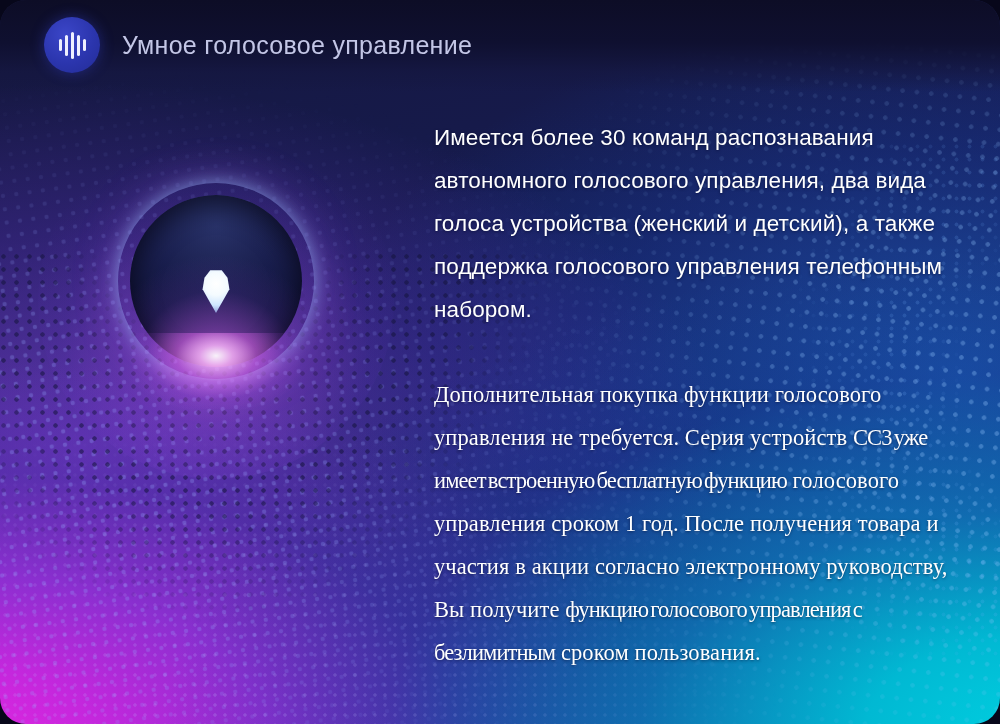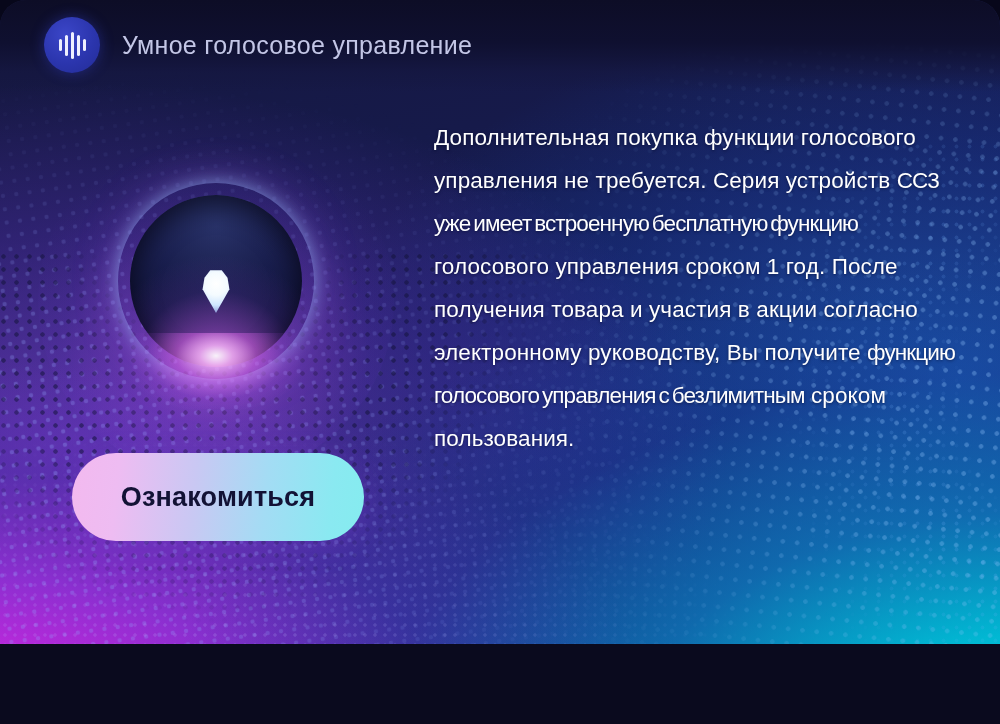--- a/index.html
+++ b/index.html
@@ -13,21 +13,21 @@
     height: 724px;
     overflow: hidden;
     font-family: "Liberation Sans", "DejaVu Sans", sans-serif;
     -webkit-font-smoothing: antialiased;
   }
 
   
   .stage {
     position: relative;
     width: 1000px;
-    height: 644px;
+    height: 724px;
     background: #07071a;
     overflow: hidden;
   }
 
   
   .card {
     position: absolute;
     left: 0px;
     top: 0px;
     width: 1000px;
@@ -297,20 +297,20 @@
 
     <div class="orb-wrap">
       <div class="orb-halo"></div>
       <div class="orb-body"></div>
       <div class="orb-inner-arc"></div>
       <div class="orb-ring"></div>
       <div class="orb-pin"></div>
       <div class="orb-glow-bottom"></div>
     </div>
 
-    <button class="cta">Ознакомиться</button>
 
     <div class="copy">
+      <p>Имеется более 30 команд распознавания автономного голосового управления, два вида голоса устройства (женский и детский), а также поддержка голосового управления телефонным набором.</p>
       <p><span>Дополнительная покупка функции голосового управления не требуется. Серия устройств </span><span class="tight">CC3 уже имеет встроенную бесплатную функцию</span><span> голосового управления сроком 1 год. После получения товара и участия в акции согласно электронному руководству, Вы получите </span><span class="tight">функцию голосового управления с безлимитным</span><span> сроком пользования.</span></p>
     </div>
 
   </div>
 </div>
 
 </body></html>

